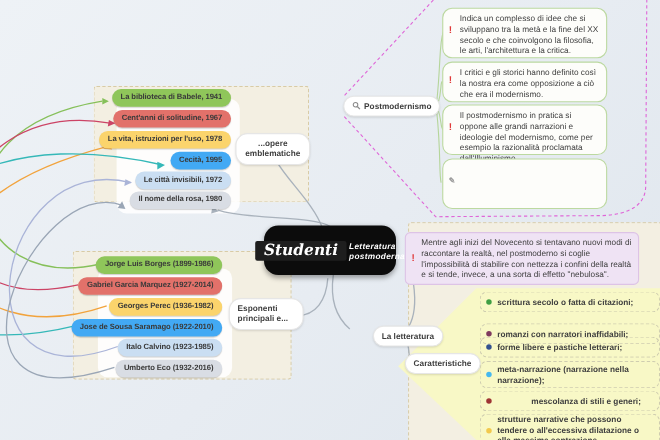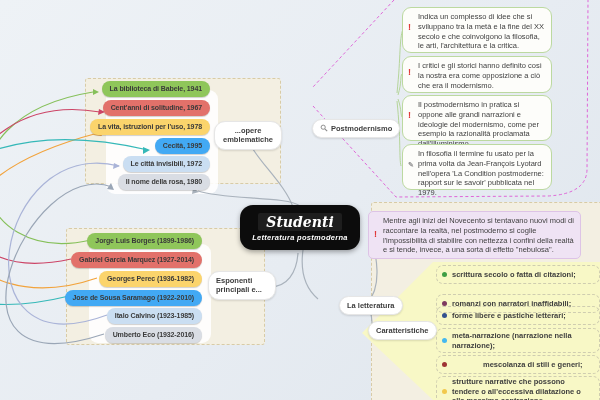--- a/index.html
+++ b/index.html
@@ -32,21 +32,21 @@
   .purple-note{
     position:absolute;left:368px;top:211px;width:213px;height:48px;box-sizing:border-box;
     background:#efe3f4;border:1px solid #ddc3e6;border-radius:5px;
     padding:4px 6px 4px 14px;font-size:7.5px;line-height:1.3;color:#3f3f3f;
   }
   .purple-note .marker{position:absolute;left:5px;top:50%;transform:translateY(-50%);
     font-weight:bold;font-size:9px;}
   .center-node{
     position:absolute;left:240px;top:205px;width:120px;height:45px;
     background:#0c0c0c;border-radius:13px;box-shadow:0 2px 5px rgba(0,0,0,.35);
-    display:flex;flex-direction:column;align-items:center;justify-content:center;gap:2px;
+    display:flex;flex-direction:row;align-items:center;justify-content:center;gap:2px;
   }
   .brand-chip{background:#1e1e1e;padding:0 8px;border-radius:2px;}
   .brand{font-family:"DejaVu Serif",serif;font-style:italic;font-weight:bold;
     font-size:14px;color:#fff;line-height:16px;}
   .topic{font-size:7.5px;font-style:italic;font-weight:bold;color:#fff;letter-spacing:.3px;}
   .feature{
     position:absolute;left:436px;width:164px;box-sizing:border-box;
     border:1px dashed #cfcdb0;border-radius:7px;padding:2px 5px;
     display:flex;align-items:center;gap:5px;
     font-size:7.5px;line-height:1.25;font-weight:bold;color:#3e3e3e;
@@ -125,42 +125,41 @@
     <div class="pill" style="top: 327px; right: 398px; background: rgb(217, 221, 228);">Umberto Eco (1932-2016)</div>
     <div class="bubble" style="left:208px;top:271px;width:52px;">Esponenti principali e...</div>
 
     <div class="center-node">
       <span class="brand-chip">
         <span class="brand">Studenti</span>
       </span>
       <span class="topic">Letteratura postmoderna</span>
     </div>
 
-    <div class="bubble" style="left:312px;top:87px;white-space:nowrap;margin-top:32px;">
+    <div class="bubble" style="left:312px;top:87px;white-space:nowrap;">
       <svg class="mini-icon" width="8" height="8" viewBox="0 0 10 10">
         <circle cx="4" cy="4" r="2.6" fill="none" stroke="#8a8a8a" stroke-width="1.2"></circle>
         <line x1="6" y1="6" x2="9" y2="9" stroke="#8a8a8a" stroke-width="1.4"></line>
       </svg><span>Postmodernismo</span>
     </div>
 
     <div class="note" style="top:7px;height:46px;">
       <span class="marker" style="color: rgb(224, 58, 58);">!</span>
       <span>Indica un complesso di idee che si sviluppano tra la metà e la fine del XX secolo e che coinvolgono la filosofia, le arti, l'architettura e la critica.</span>
     </div>
     <div class="note" style="top:56px;height:37px;">
       <span class="marker" style="color: rgb(224, 58, 58);">!</span>
       <span>I critici e gli storici hanno definito così la nostra era come opposizione a ciò che era il modernismo.</span>
     </div>
     <div class="note" style="top:95px;height:46px;">
       <span class="marker" style="color: rgb(224, 58, 58);">!</span>
       <span>Il postmodernismo in pratica si oppone alle grandi narrazioni e ideologie del modernismo, come per esempio la razionalità proclamata dall'Illuminismo.</span>
     </div>
     <div class="note" style="top:144px;height:46px;">
       <span class="marker" style="font-size: 7px; color: rgb(155, 155, 155);">✎</span>
-      <span>In filosofia il termine fu usato per la prima volta da Jean-François Lyotard nell'opera 'La Condition postmoderne: rapport sur le savoir' pubblicata nel 1979.</span>
     </div>
 
     <div class="bubble" style="left:305px;top:296px;white-space:nowrap;margin-left:34px;">La letteratura</div>
 
     <div class="purple-note">
       <span class="marker" style="color: rgb(224, 58, 58);">!</span>
       <span>Mentre agli inizi del Novecento si tentavano nuovi modi di raccontare la realtà, nel postmoderno si coglie l'impossibilità di stabilire con nettezza i confini della realtà e si tende, invece, a una sorta di effetto "nebulosa".</span>
     </div>
 
     <div class="bubble" style="left:368px;top:321px;white-space:nowrap;">Caratteristiche</div>

